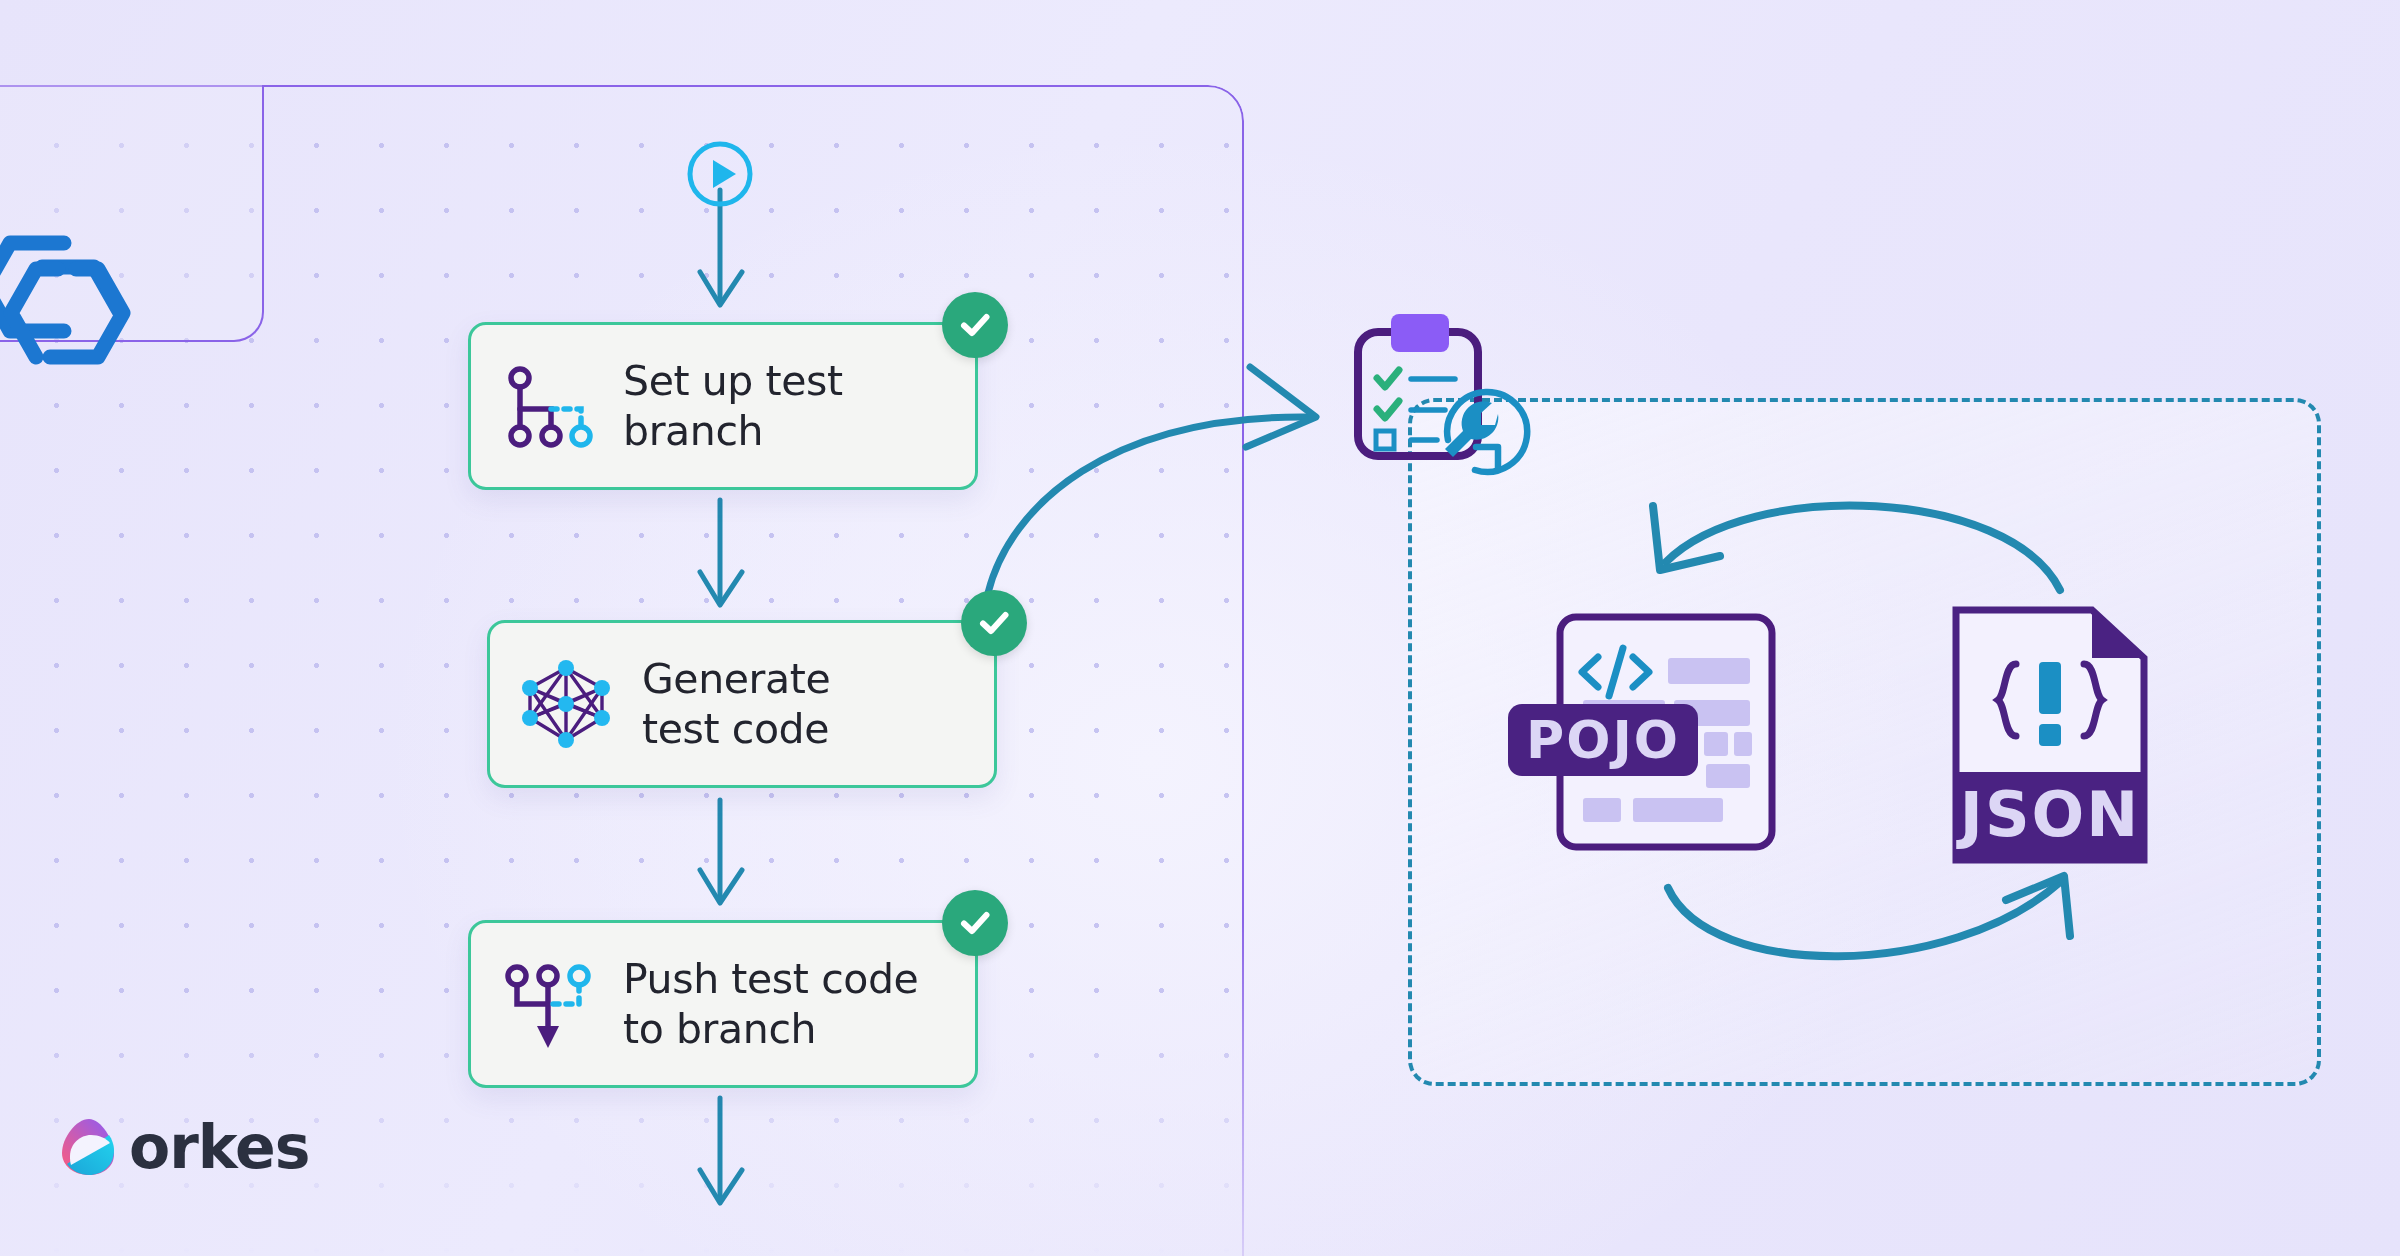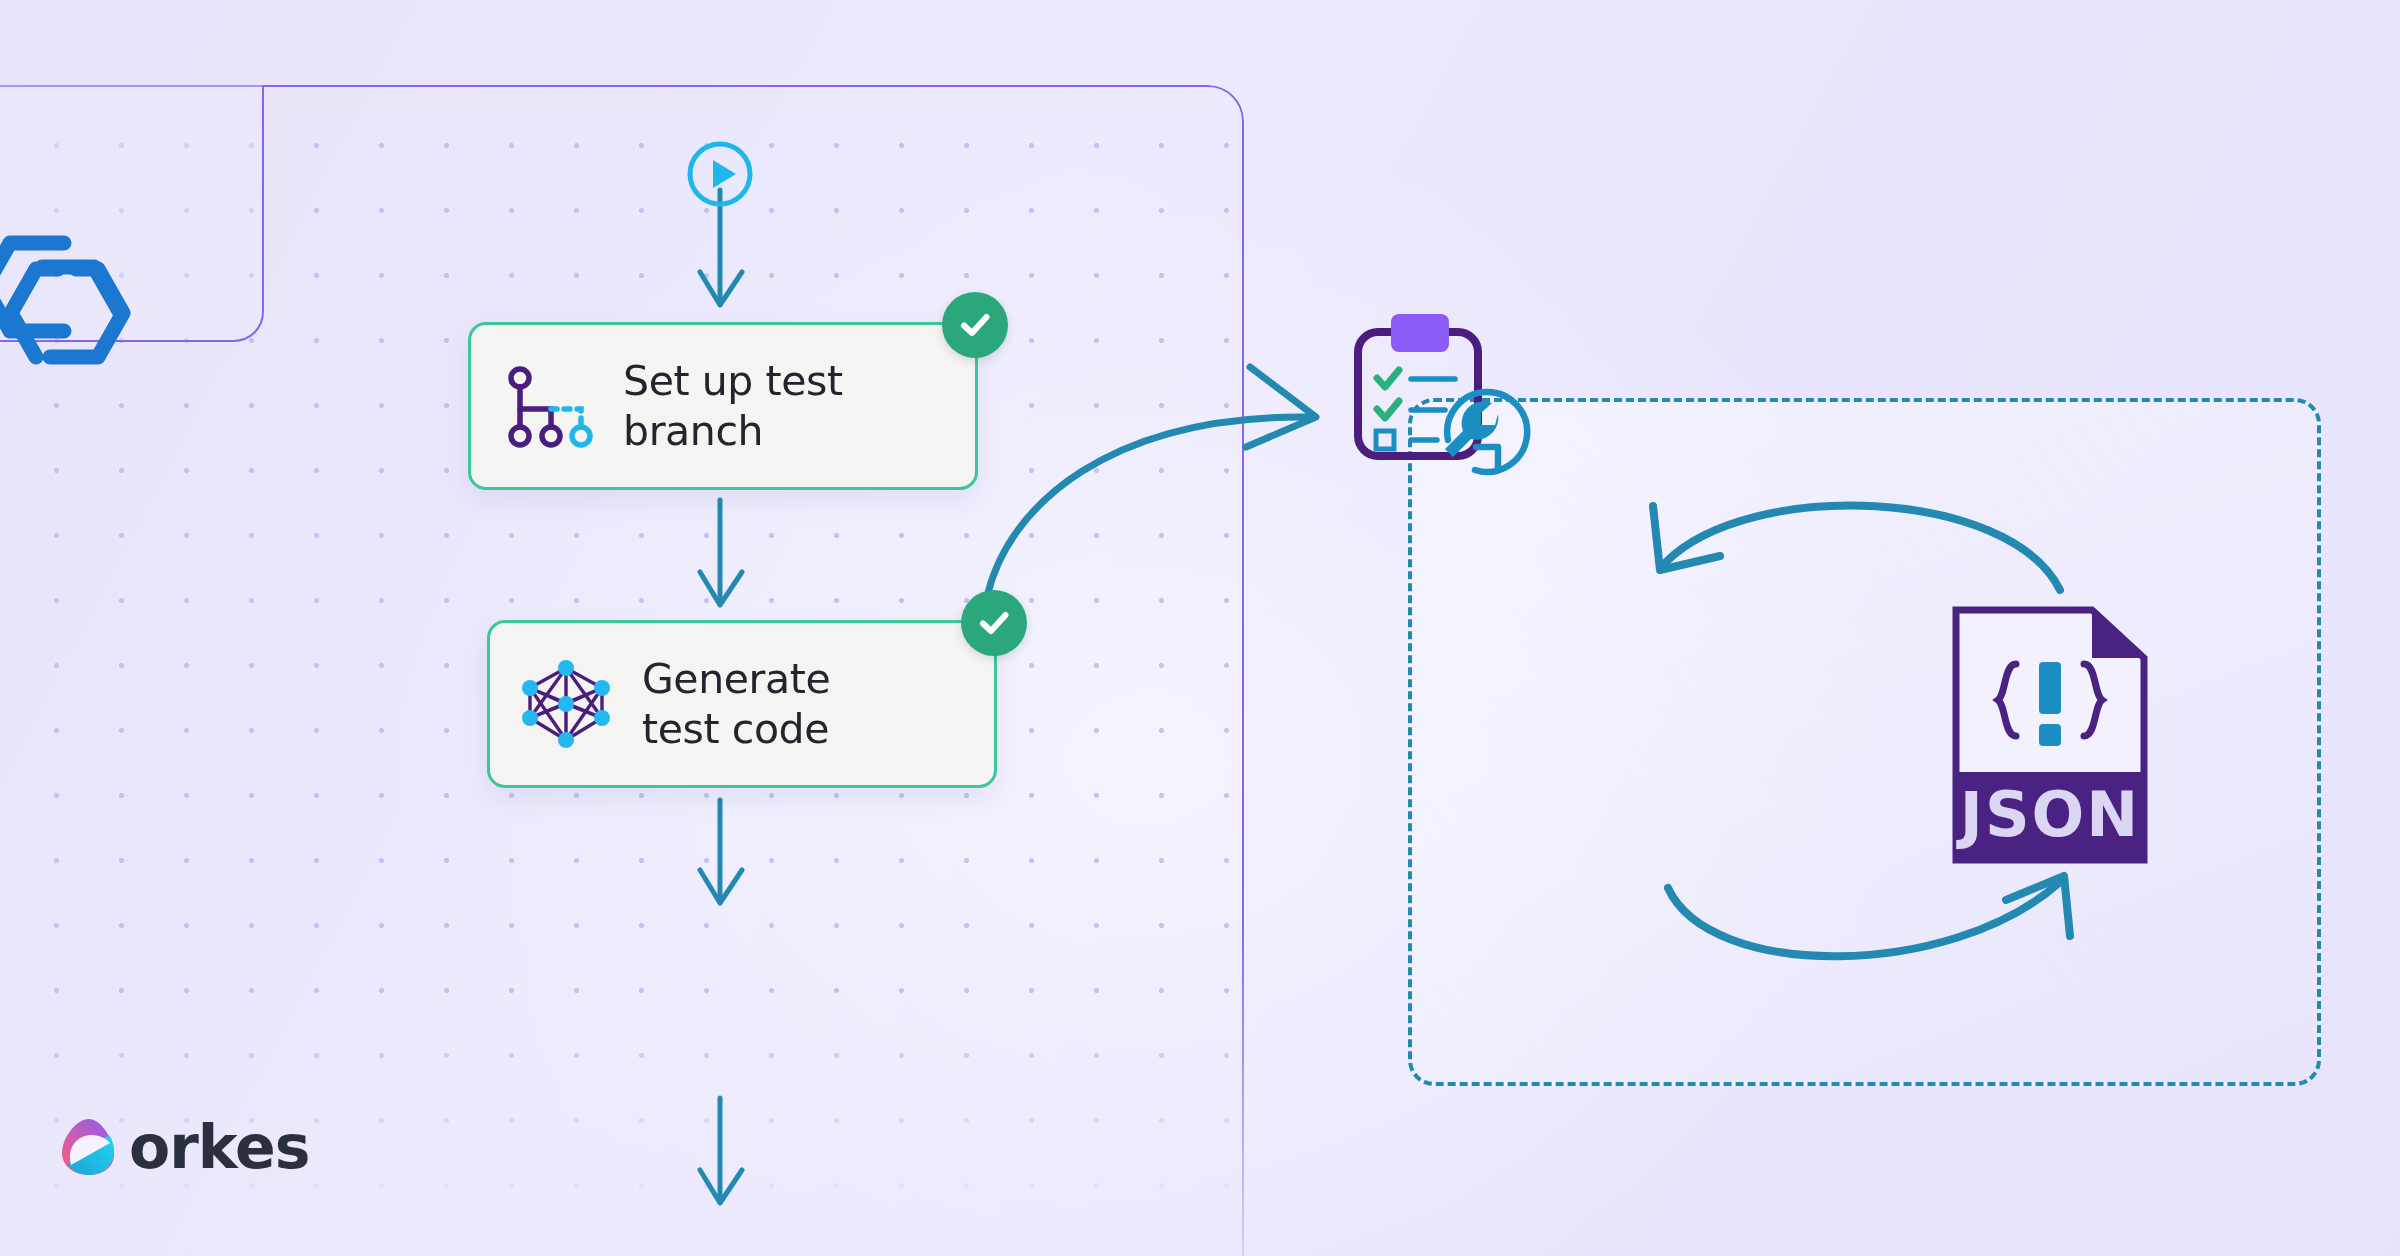--- a/index.html
+++ b/index.html
@@ -204,20 +204,44 @@
     </span>
     <span class="label">Generate
 test code</span>
     <span class="check" style="right:-33px;top:-33px;">
       <svg width="40" height="40" viewBox="0 0 40 40">
           <path d="M9 20.5 L17 28 L31.5 12" fill="none" stroke="#fff" stroke-width="6" stroke-linecap="round" stroke-linejoin="round"></path>
         </svg>
     </span>
   </div>
 
+  <div class="node" style="left:468px;top:920px;">
+    <span class="nicon">
+      <svg width="92" height="92" viewBox="0 0 92 92">
+        <g fill="none" stroke="#4B1D7E" stroke-width="5.5" stroke-linecap="round">
+          <circle cx="16" cy="18" r="9"></circle>
+          <circle cx="47" cy="18" r="9"></circle>
+          <path d="M16 27 L16 46 L47 46"></path>
+          <path d="M47 27 L47 72"></path>
+        </g>
+        <path d="M47 90 L36 68 L58 68 Z" fill="#4B1D7E"></path>
+        <g fill="none" stroke="#1FB6EC" stroke-width="5.5" stroke-linecap="round">
+          <circle cx="78" cy="18" r="9"></circle>
+          <path d="M78 27 L78 46 L47 46" stroke-dasharray="6 7"></path>
+        </g>
+      </svg>
+    </span>
+    <span class="label">Push test code
+to branch</span>
+    <span class="check" style="right:-33px;top:-33px;">
+      <svg width="40" height="40" viewBox="0 0 40 40">
+          <path d="M9 20.5 L17 28 L31.5 12" fill="none" stroke="#fff" stroke-width="6" stroke-linecap="round" stroke-linejoin="round"></path>
+        </svg>
+    </span>
+  </div>
 
   <div class="right-panel"></div>
 
   <span class="clipboard">
     <svg width="200" height="180" viewBox="0 0 200 180">
       <rect x="13" y="22" width="120" height="124" rx="20" fill="none" stroke="#4B1D7E" stroke-width="8"></rect>
       <rect x="46" y="4" width="58" height="38" rx="8" fill="#8B5CF6"></rect>
       <g fill="none" stroke="#2AB07C" stroke-width="7" stroke-linecap="round" stroke-linejoin="round">
         <path d="M32 68 L40 77 L54 60"></path>
         <path d="M32 99 L40 108 L54 91"></path>
@@ -242,20 +266,42 @@
       <path d="M63 36 L70 100 L130 86" fill="none" stroke="#2389B0" stroke-width="8" stroke-linecap="round" stroke-linejoin="round"></path>
     </svg>
   </span>
   <span class="arc-bottom">
     <svg width="480" height="160" viewBox="0 0 480 160">
       <path d="M78 58 C120 150 360 150 470 52" fill="none" stroke="#2389B0" stroke-width="8" stroke-linecap="round"></path>
       <path d="M416 70 L474 46 L480 106" fill="none" stroke="#2389B0" stroke-width="8" stroke-linecap="round" stroke-linejoin="round"></path>
     </svg>
   </span>
 
+  <span class="pojo-card">
+    <svg width="270" height="240" viewBox="0 0 270 240">
+      <rect x="52" y="5" width="212" height="230" rx="16" fill="#F3F1FE" stroke="#4B1D7E" stroke-width="7"></rect>
+      <g fill="none" stroke="#1B8FC4" stroke-width="7" stroke-linecap="round" stroke-linejoin="round">
+        <path d="M90 45 L74 60 L90 75"></path>
+        <path d="M125 45 L141 60 L125 75"></path>
+        <path d="M115 36 L101 84"></path>
+      </g>
+      <g fill="#C9C2F2">
+        <rect x="160" y="46" width="82" height="26" rx="3"></rect>
+        <rect x="75" y="88" width="82" height="26" rx="3"></rect>
+        <rect x="166" y="88" width="76" height="26" rx="3"></rect>
+        <rect x="196" y="120" width="24" height="24" rx="3"></rect>
+        <rect x="226" y="120" width="18" height="24" rx="3"></rect>
+        <rect x="198" y="152" width="44" height="24" rx="3"></rect>
+        <rect x="75" y="186" width="38" height="24" rx="3"></rect>
+        <rect x="125" y="186" width="90" height="24" rx="3"></rect>
+      </g>
+      <rect x="0" y="92" width="190" height="72" rx="14" fill="#4A2282"></rect>
+      <text x="95" y="146" text-anchor="middle" font-family="DejaVu Sans, sans-serif" font-size="52" font-weight="700" fill="#DCD6F5" letter-spacing="2">POJO</text>
+    </svg>
+  </span>
 
   <span class="json-card">
     <svg width="200" height="262" viewBox="0 0 200 262">
       <path d="M6 6 L142 6 L194 54 L194 256 L6 256 Z" fill="#F3F1FE" stroke="#4A2282" stroke-width="7"></path>
       <path d="M142 6 L194 54 L142 54 Z" fill="#4A2282"></path>
       <g fill="none" stroke="#4A2282" stroke-width="7" stroke-linecap="round">
         <path d="M66 60 C54 60 56 90 48 96 C56 102 54 132 66 132"></path>
         <path d="M134 60 C146 60 144 90 152 96 C144 102 146 132 134 132"></path>
       </g>
       <g fill="#1B8FC4">

